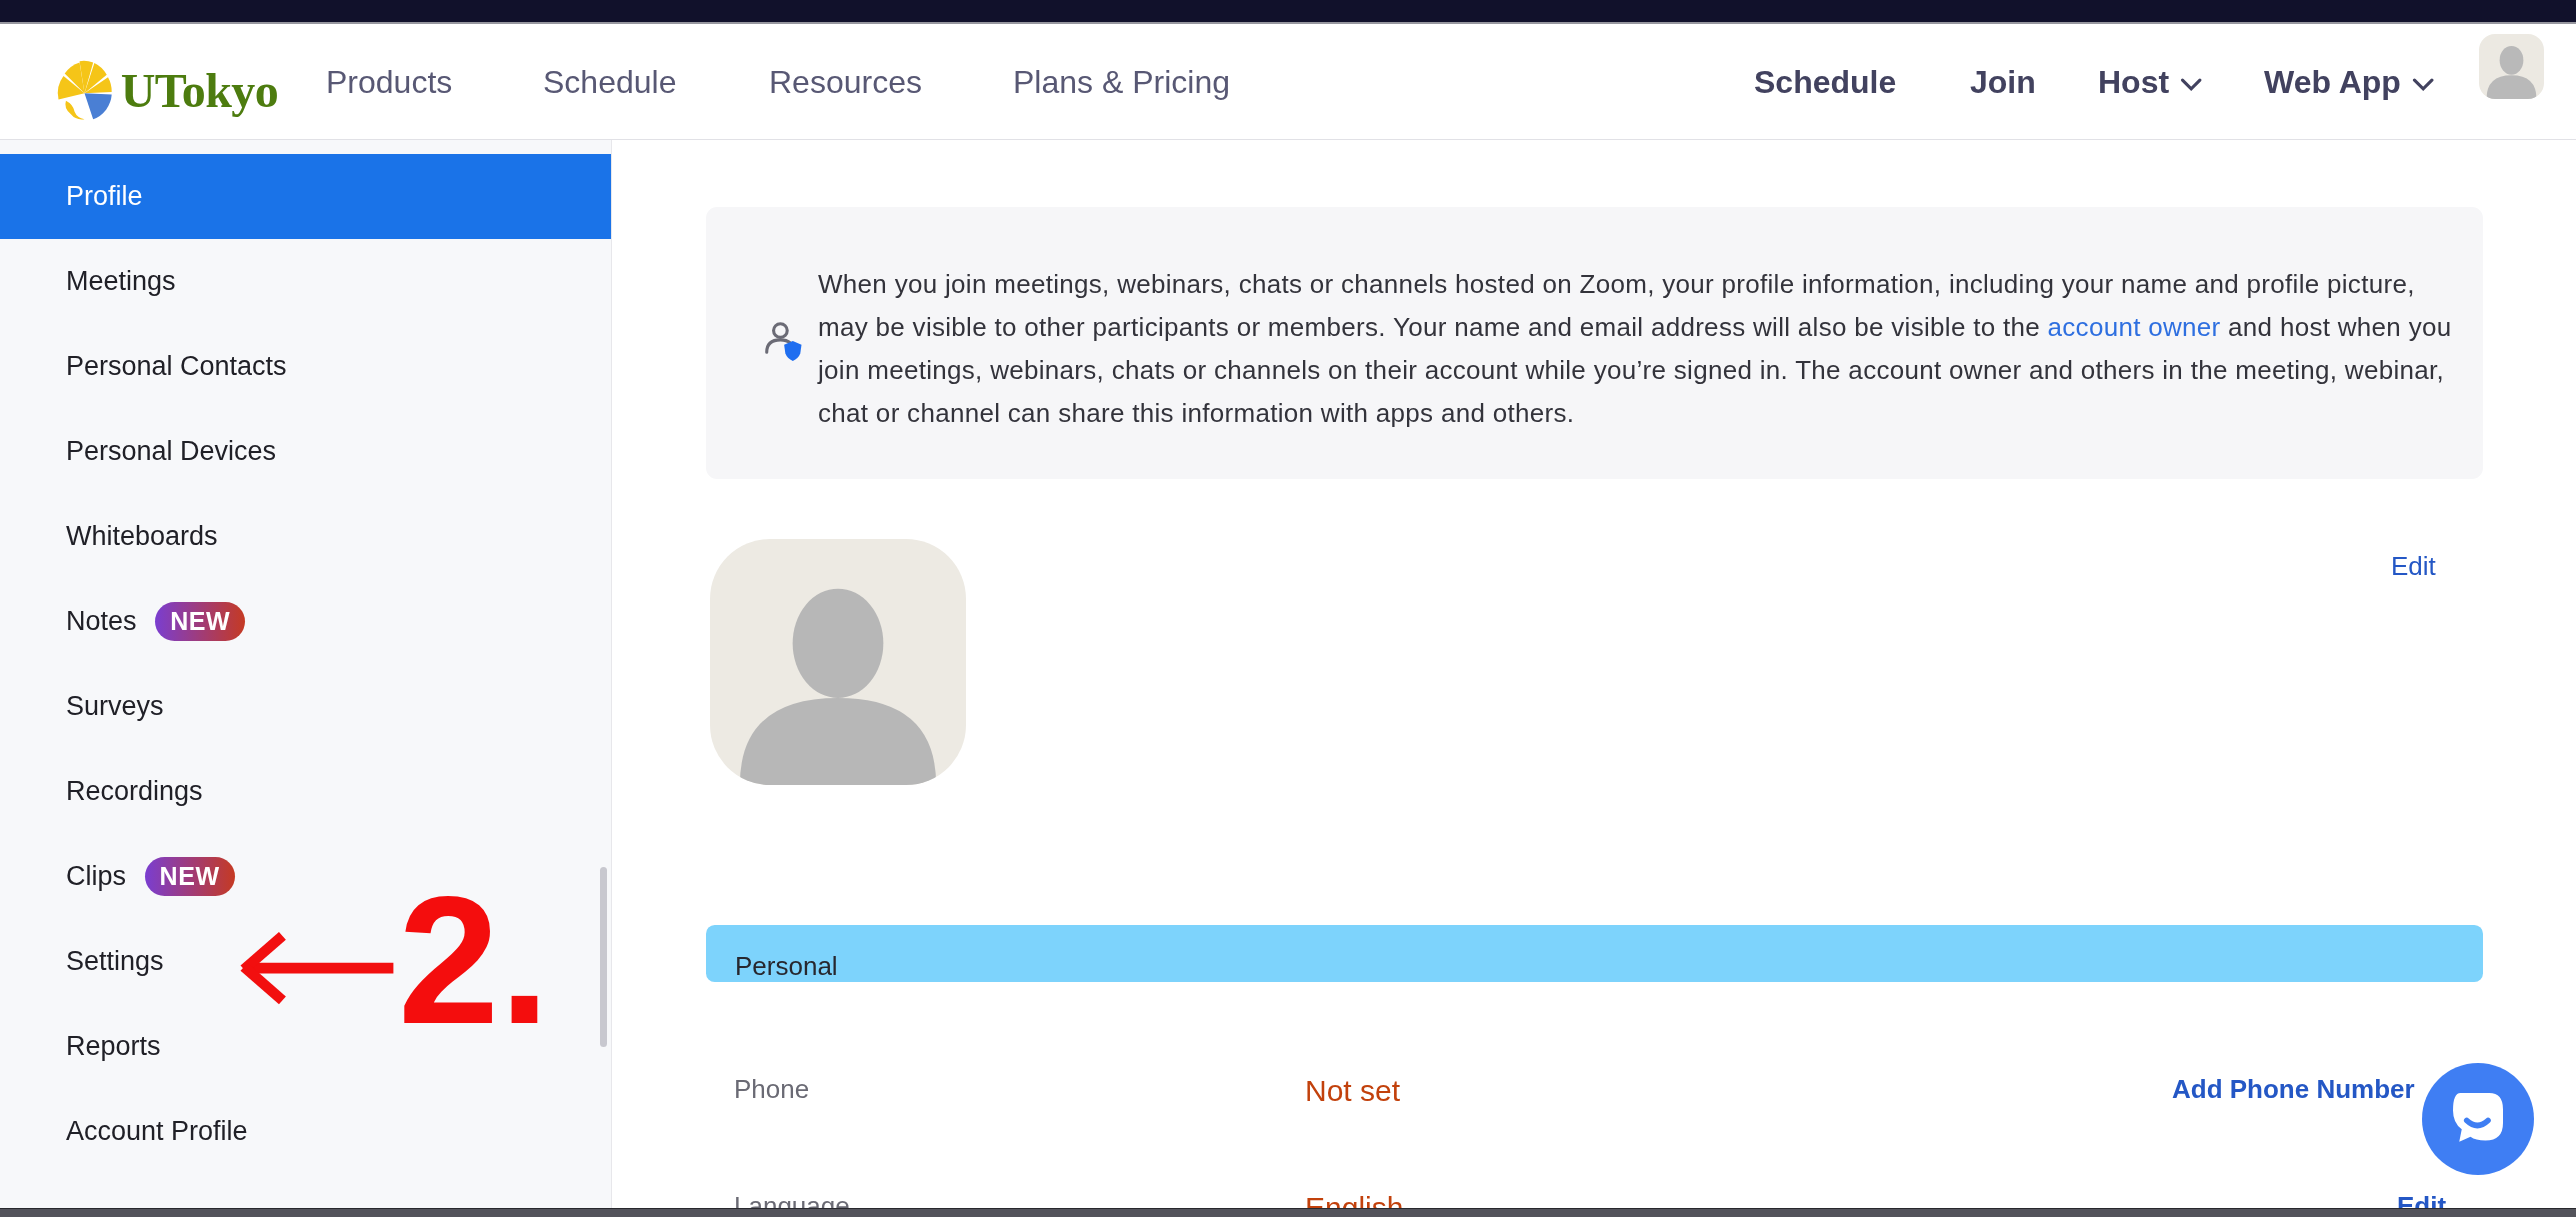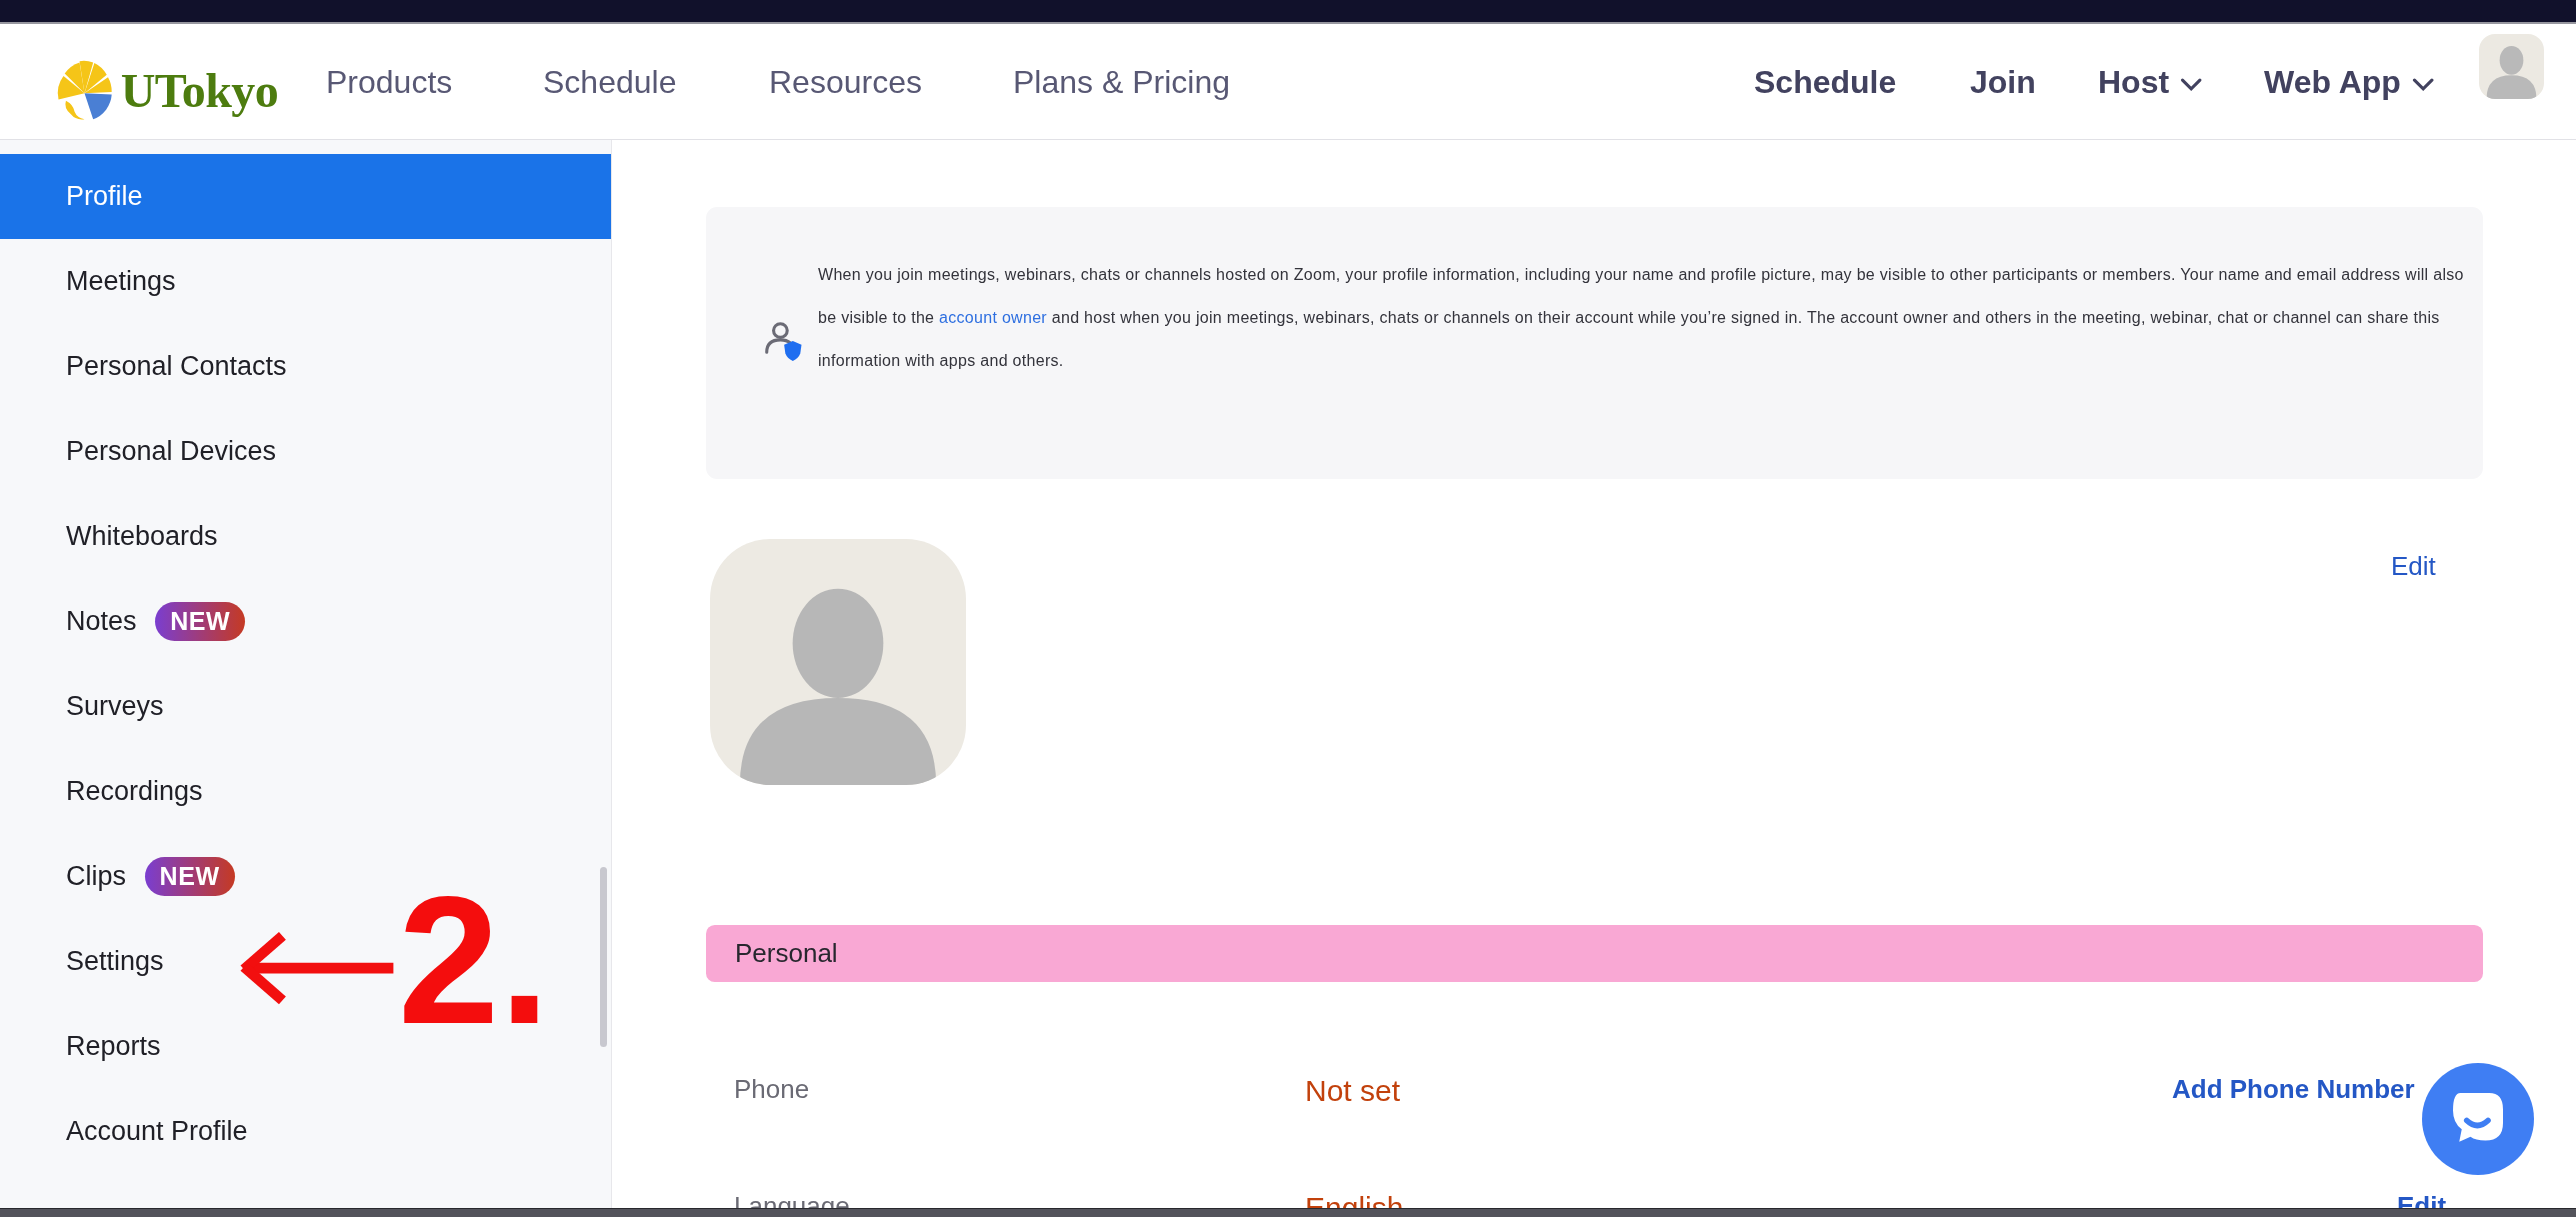--- a/index.html
+++ b/index.html
@@ -40,30 +40,30 @@
   
   .annot-arrow{position:absolute;left:235px;top:921px;}
   .annot-num{position:absolute;left:398px;top:869px;font-size:182px;line-height:1;
              font-weight:700;color:#f40d0d;}
 
   
   .notice{position:absolute;left:706px;top:207px;width:1777px;height:272px;
           background:#f6f6f8;border-radius:11.2px;}
   .notice-icon{position:absolute;left:57px;top:113px;}
   .notice-text{position:absolute;left:112px;top:30px;width:1646px;
-               font-size:16px;line-height:43px;color:#33333b;letter-spacing:0.3px;}
+               font-size:26px;line-height:43px;color:#33333b;letter-spacing:0.3px;}
   .inline-link{color:#2e6fe0;cursor:pointer;}
 
   .big-avatar{position:absolute;left:710px;top:539px;width:256px;height:246px;
               border-radius:60px;background:#edeae3;overflow:hidden;}
   .edit-top{position:absolute;left:2391px;top:551px;font-size:26px;font-weight:500;
             color:#2457c5;cursor:pointer;}
 
   .section-bar{position:absolute;left:706px;top:925px;width:1777px;height:57px;
-               background:#f9a8d4;border-radius:8.7px;display:flex;align-items:center;}
+               background:#7dd3fc;border-radius:8.7px;display:flex;align-items:flex-end;}
   .section-title{margin-left:29px;font-size:26px;color:#27272e;}
 
   .row-label{position:absolute;left:734px;font-size:26px;color:#6a6a74;}
   .row-value{position:absolute;left:1305px;font-size:30px;color:#c2410c;}
   .row-action{position:absolute;font-size:26px;font-weight:600;color:#2457c5;cursor:pointer;}
 
   
   .chat-fab{position:absolute;left:2422px;top:1063px;width:112px;height:112px;border-radius:50%;
             background:#3f7ef3;cursor:pointer;display:flex;align-items:center;justify-content:center;
             z-index:6;}

